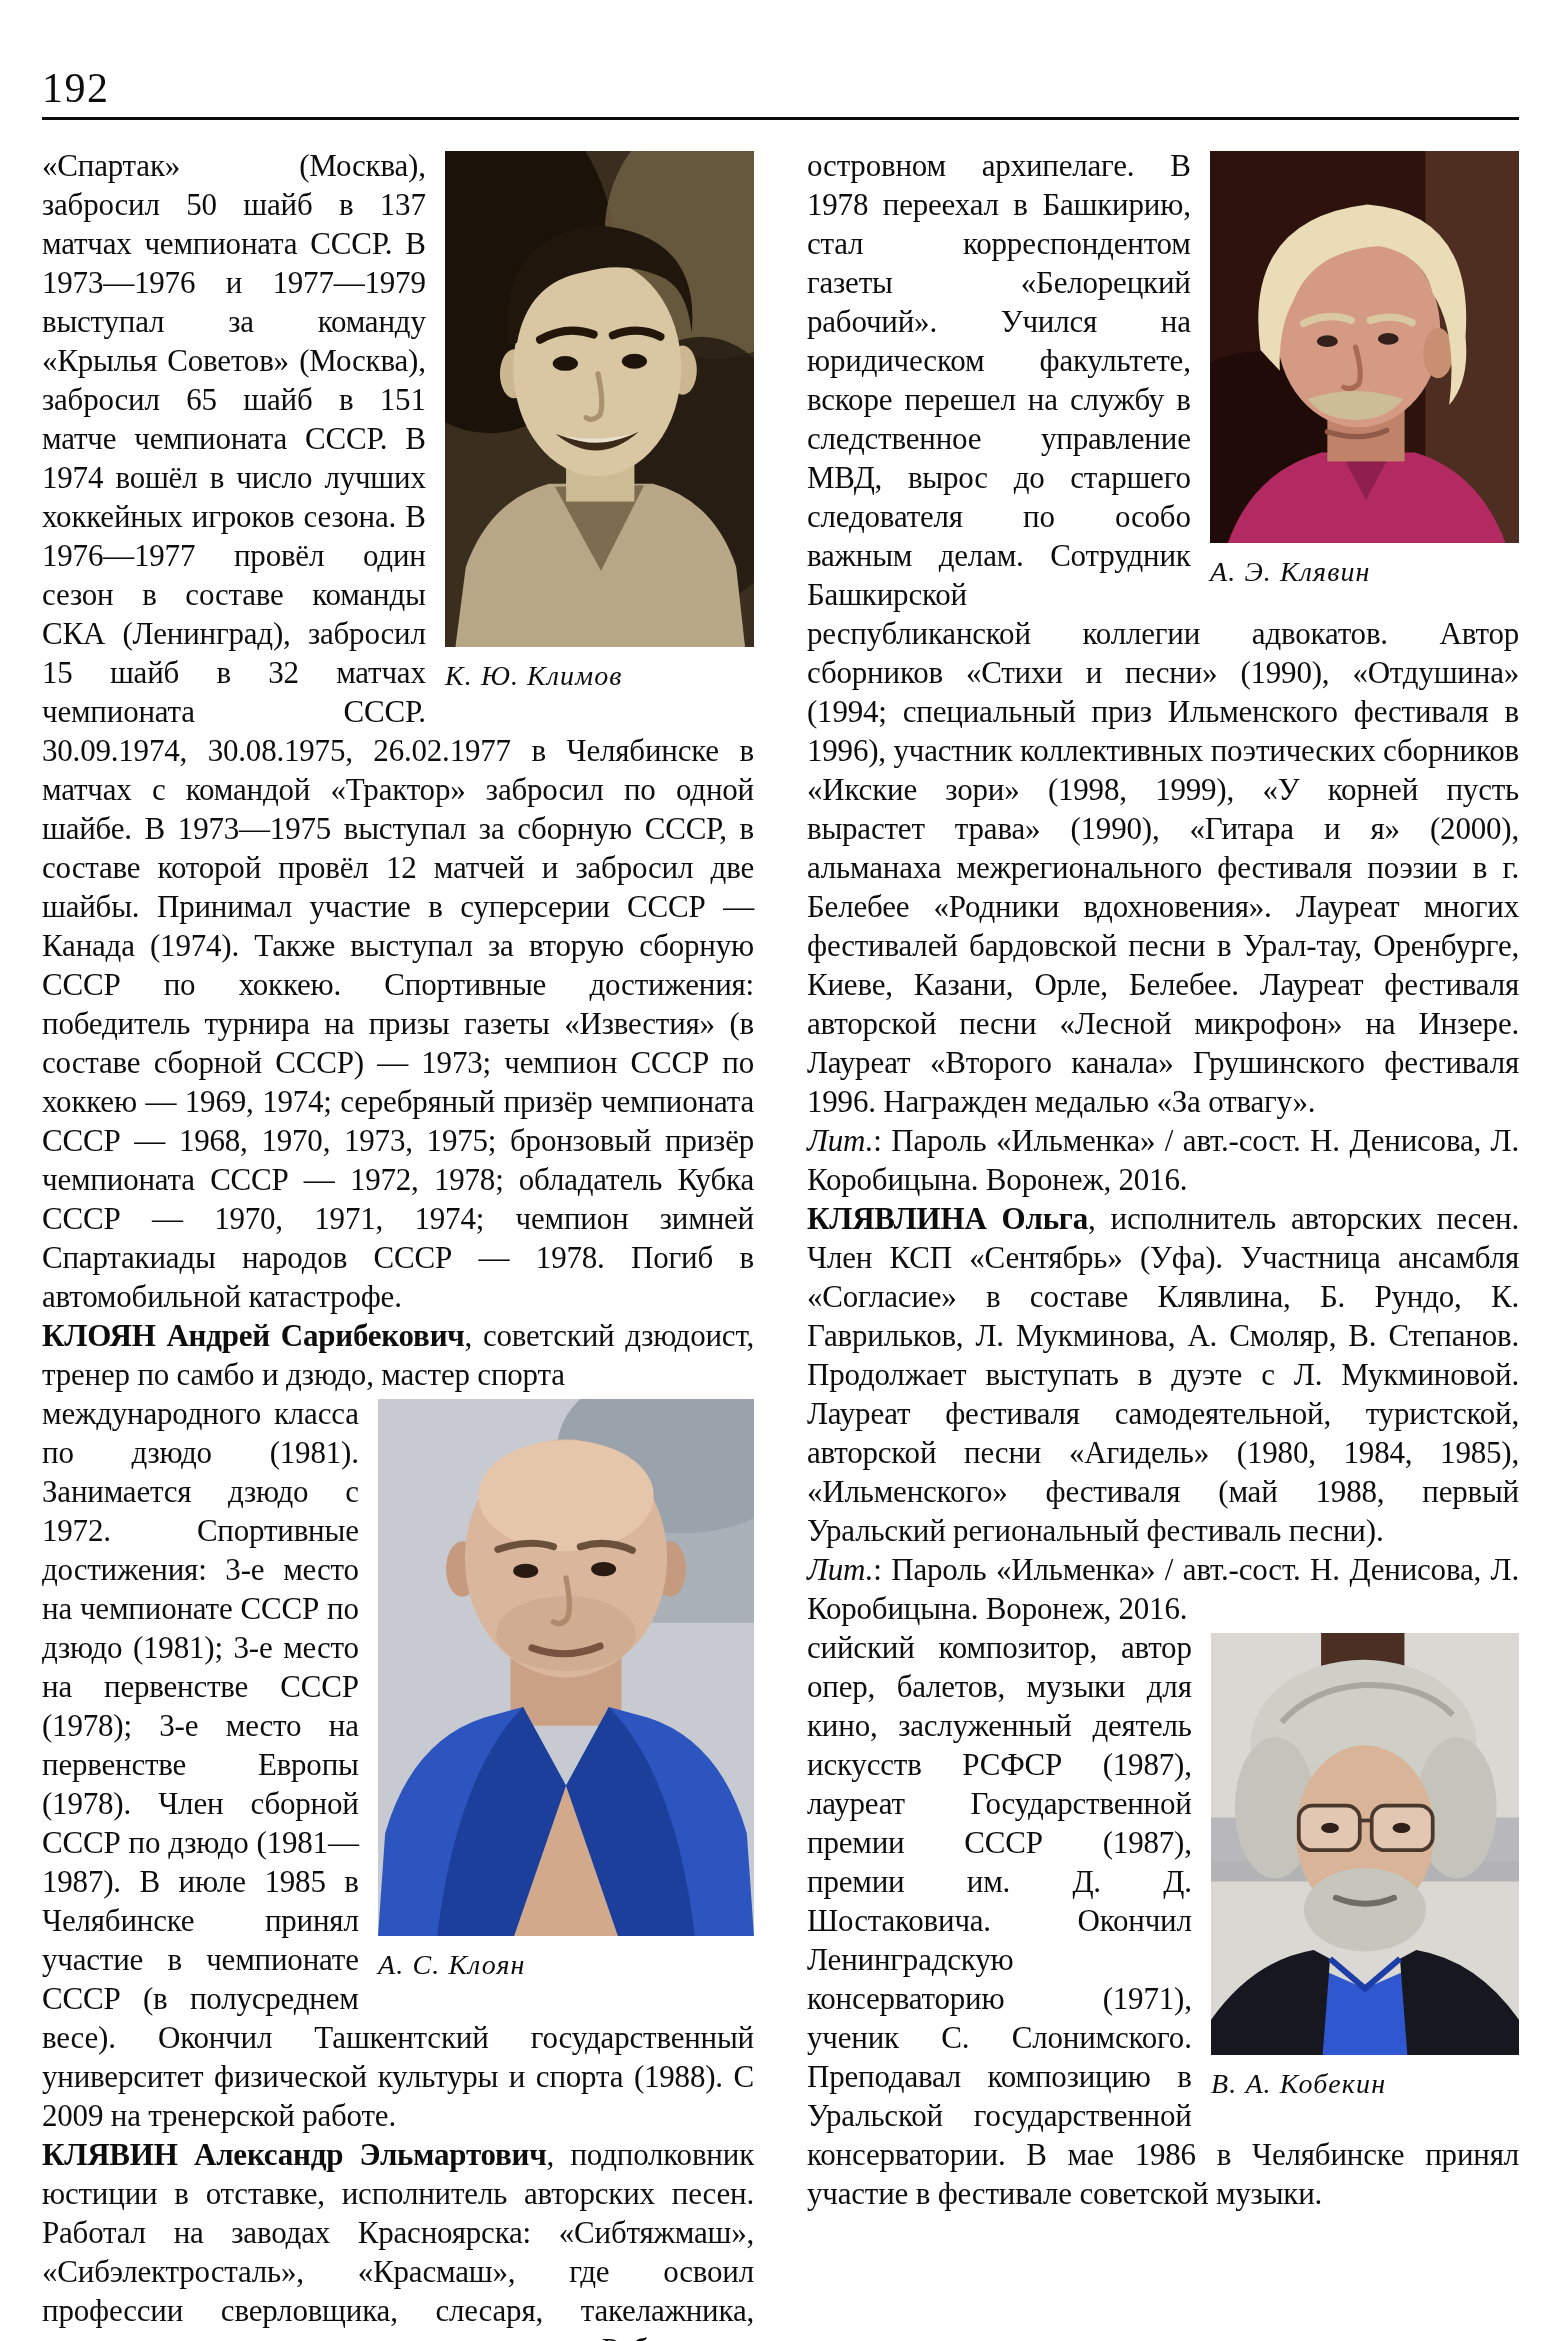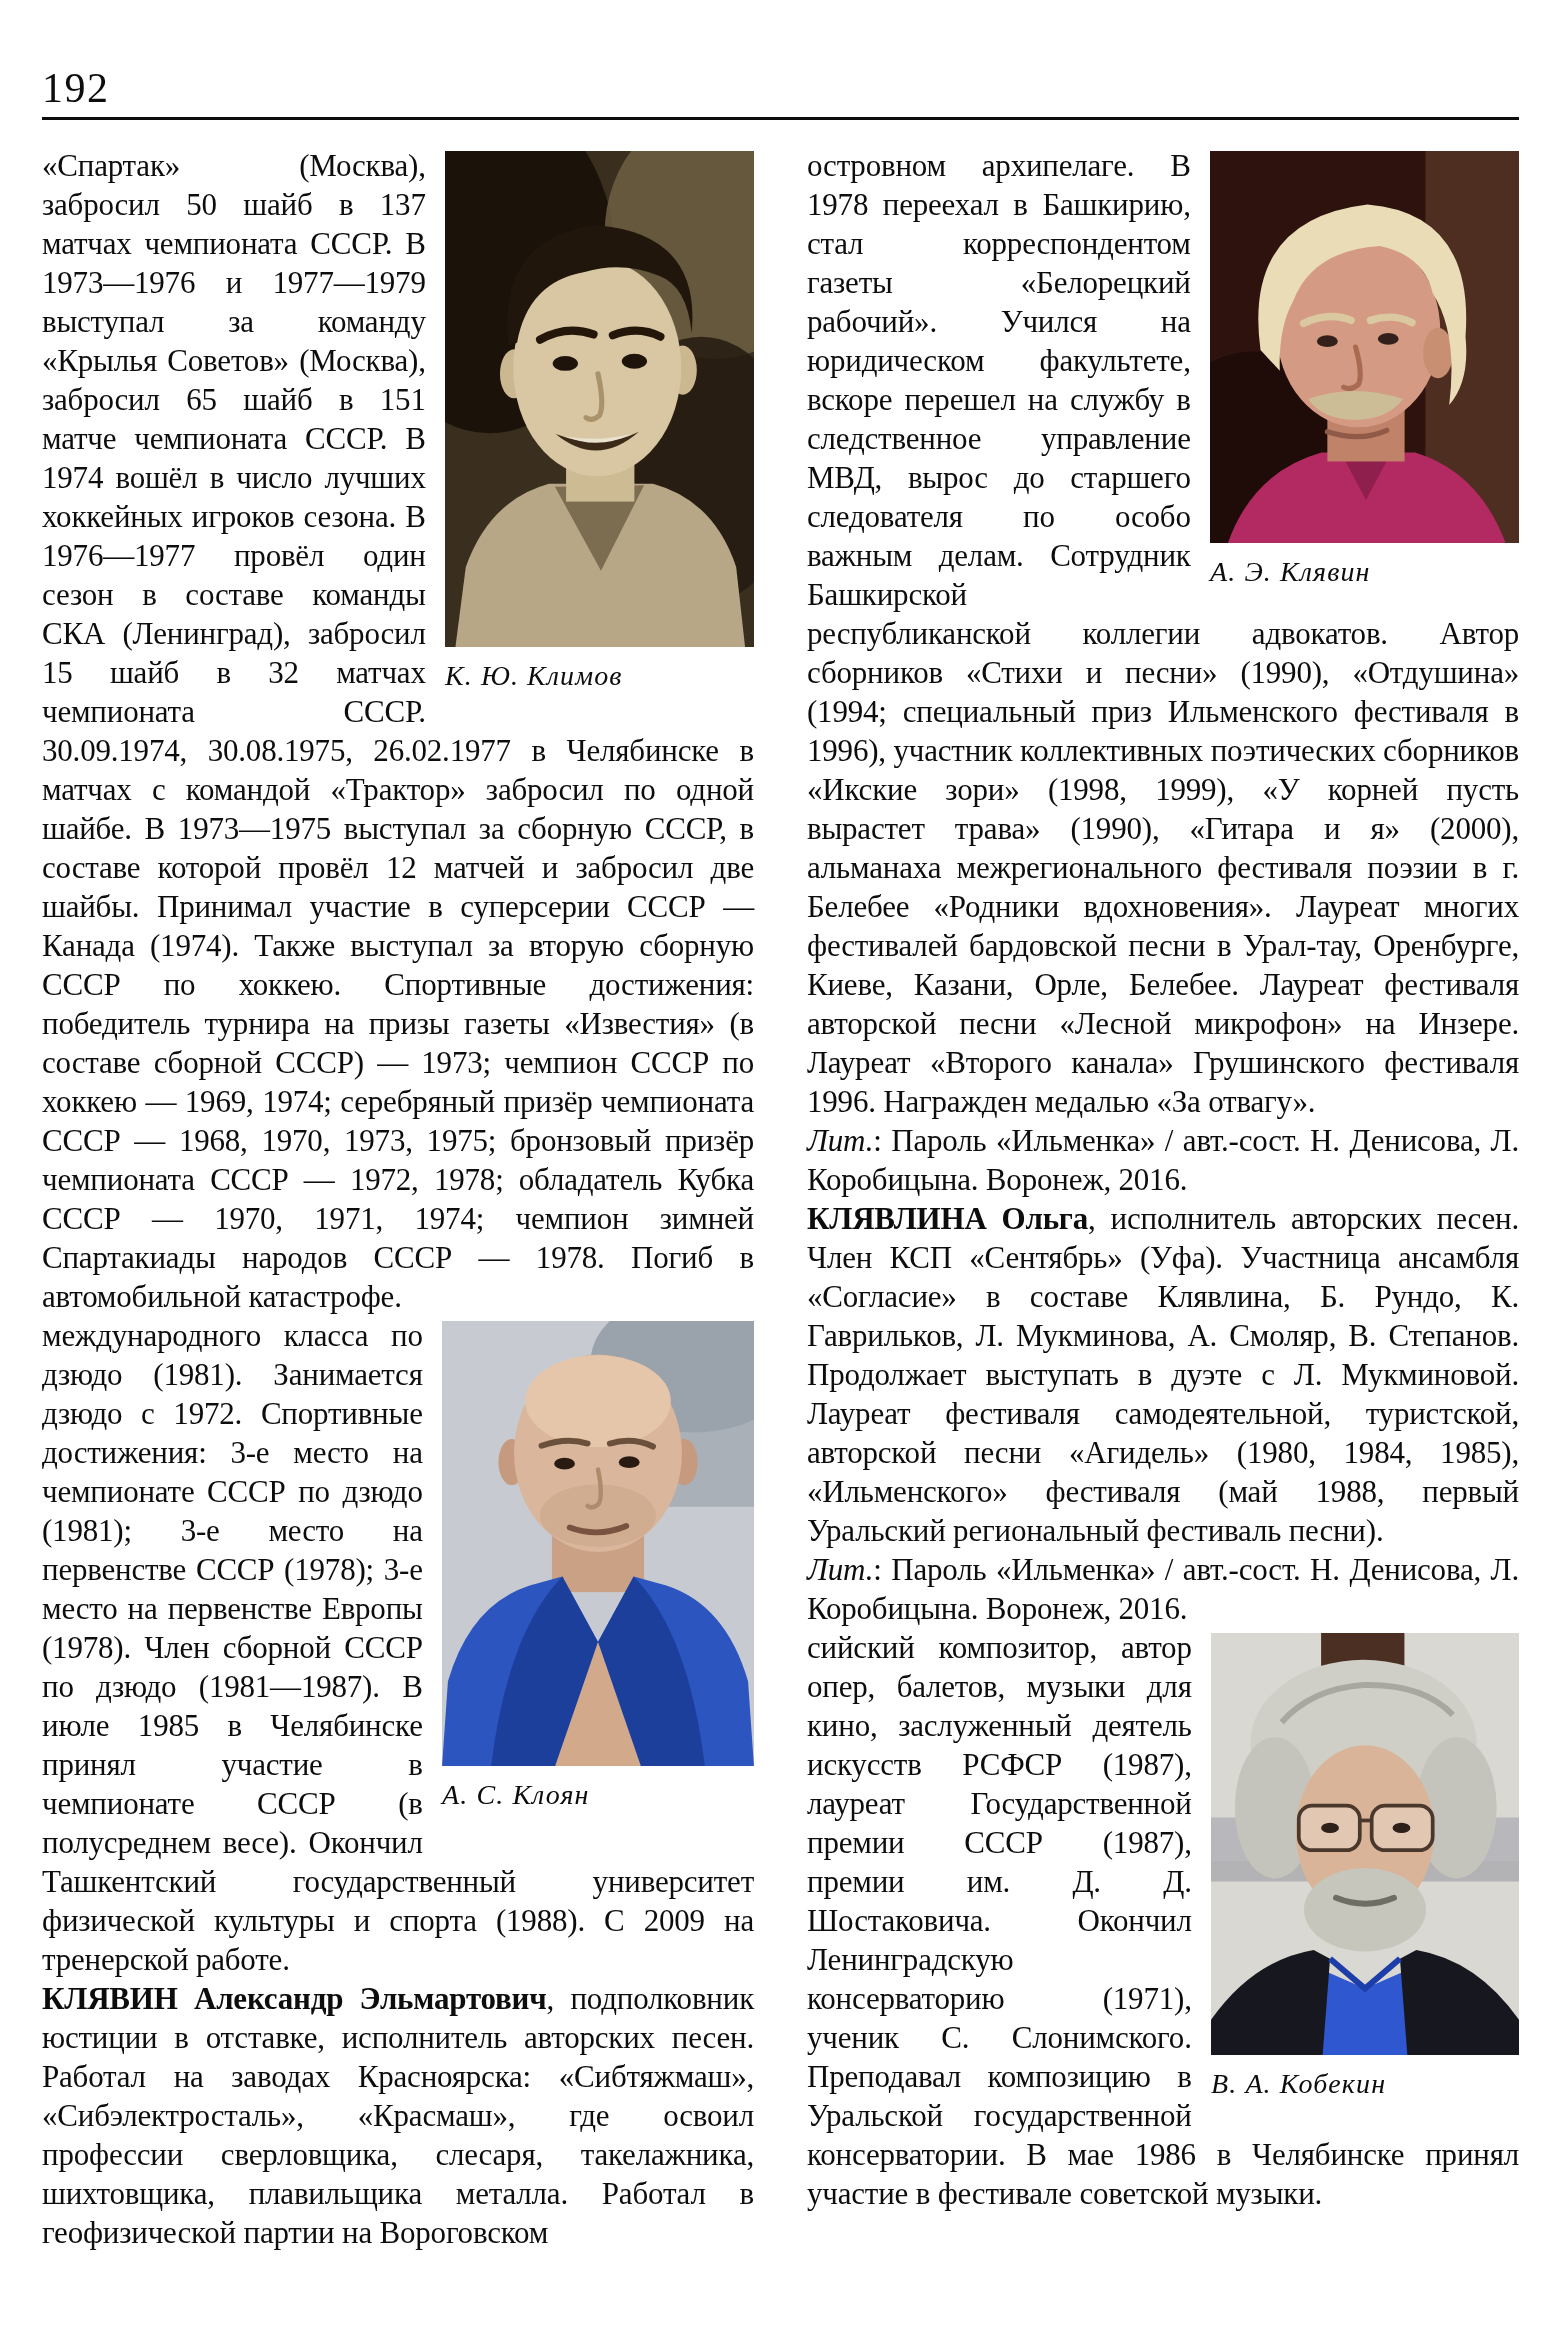--- a/index.html
+++ b/index.html
@@ -12,21 +12,21 @@
   .col-right{left:807px;}
   .body{font-size:31px;line-height:39px;text-align:justify;letter-spacing:-0.2px;}
   .entry{overflow:visible;}
   .entry.gap{}
   .body b{font-weight:bold;}
   .lit i{font-style:italic;}
   figure.fig{float:right;margin:4.5px 0 13.4px 19.3px;padding:0;}
   .fig svg{display:block;width:100%;height:auto;}
   .fig figcaption{font-size:28px;font-style:italic;margin-top:9px;letter-spacing:1.1px;}
   .fig-klimov{width:309px;}
-  .fig-kloyan{width:312px;}
+  .fig-kloyan{width:376px;}
   .fig-klyavin{width:309px;}
   .fig-kobekin{width:308px;}
 </style>
 </head>
 <body>
 
 <div class="page">
 
   <div class="pagenum">192</div>
   <div class="rule"></div>
@@ -56,20 +56,21 @@
             <path d="M149 381 q56 46 112 -3 q-51 26 -112 3 Z" fill="#3c2a18"></path>
             <path d="M161 384 q46 19 90 -3 q-44 11 -90 3 Z" fill="#e9e2cf"></path>
           </svg>
           <figcaption>К. Ю. Климов</figcaption>
         </figure>
         <span>«Спартак» (Москва), забросил 50 шайб в 137 матчах чемпионата СССР. В 1973—1976 и 1977—1979 выступал за команду «Крылья Советов» (Москва), забросил 65 шайб в 151 матче чемпионата СССР. В 1974 вошёл в число лучших хоккейных игроков сезона. В 1976—1977 провёл один сезон в составе команды СКА (Ленинград), забросил 15 шайб в 32 матчах чемпионата СССР. 30.09.1974, 30.08.1975, 26.02.1977 в Челябинске в матчах с командой «Трактор» забросил по одной шайбе. В 1973—1975 выступал за сборную СССР, в составе которой провёл 12 матчей и забросил две шайбы. Принимал участие в суперсерии СССР — Канада (1974). Также выступал за вторую сборную СССР по хоккею. Спортивные достижения: победитель турнира на призы газеты «Известия» (в составе сборной СССР) — 1973; чемпион СССР по хоккею — 1969, 1974; серебряный призёр чемпионата СССР — 1968, 1970, 1973, 1975; бронзовый призёр чемпионата СССР — 1972, 1978; обладатель Кубка СССР — 1970, 1971, 1974; чемпион зимней Спартакиады народов СССР — 1978. Погиб в автомобильной катастрофе.</span>
       </div>
     </section>
 
     <section class="entry gap">
+      <div class="body"><b>КЛОЯН Андрей Сарибекович</b><span>, советский дзюдоист, тренер по самбо и дзюдо, мастер спорта</span></div>
       <div class="body">
         <figure class="fig fig-kloyan">
           <svg viewBox="0 0 420 600" xmlns="http://www.w3.org/2000/svg">
             <rect width="420" height="600" fill="#c7cbd1"></rect>
             <rect x="240" y="0" width="180" height="250" fill="#aab0b8"></rect>
             <ellipse cx="340" cy="55" rx="140" ry="95" fill="#9aa2ac"></ellipse>
             <rect x="148" y="275" width="124" height="90" fill="#caa184"></rect>
             <path d="M0 600 L8 485 Q38 382 118 356 L162 344 L210 432 L258 344 L302 356 Q382 382 412 485 L420 600 Z" fill="#2d55c0"></path>
             <path d="M162 344 L210 432 L152 600 L66 600 Q88 420 162 344 Z" fill="#1d3f9c"></path>
             <path d="M258 344 L210 432 L268 600 L354 600 Q332 420 258 344 Z" fill="#1d3f9c"></path>

